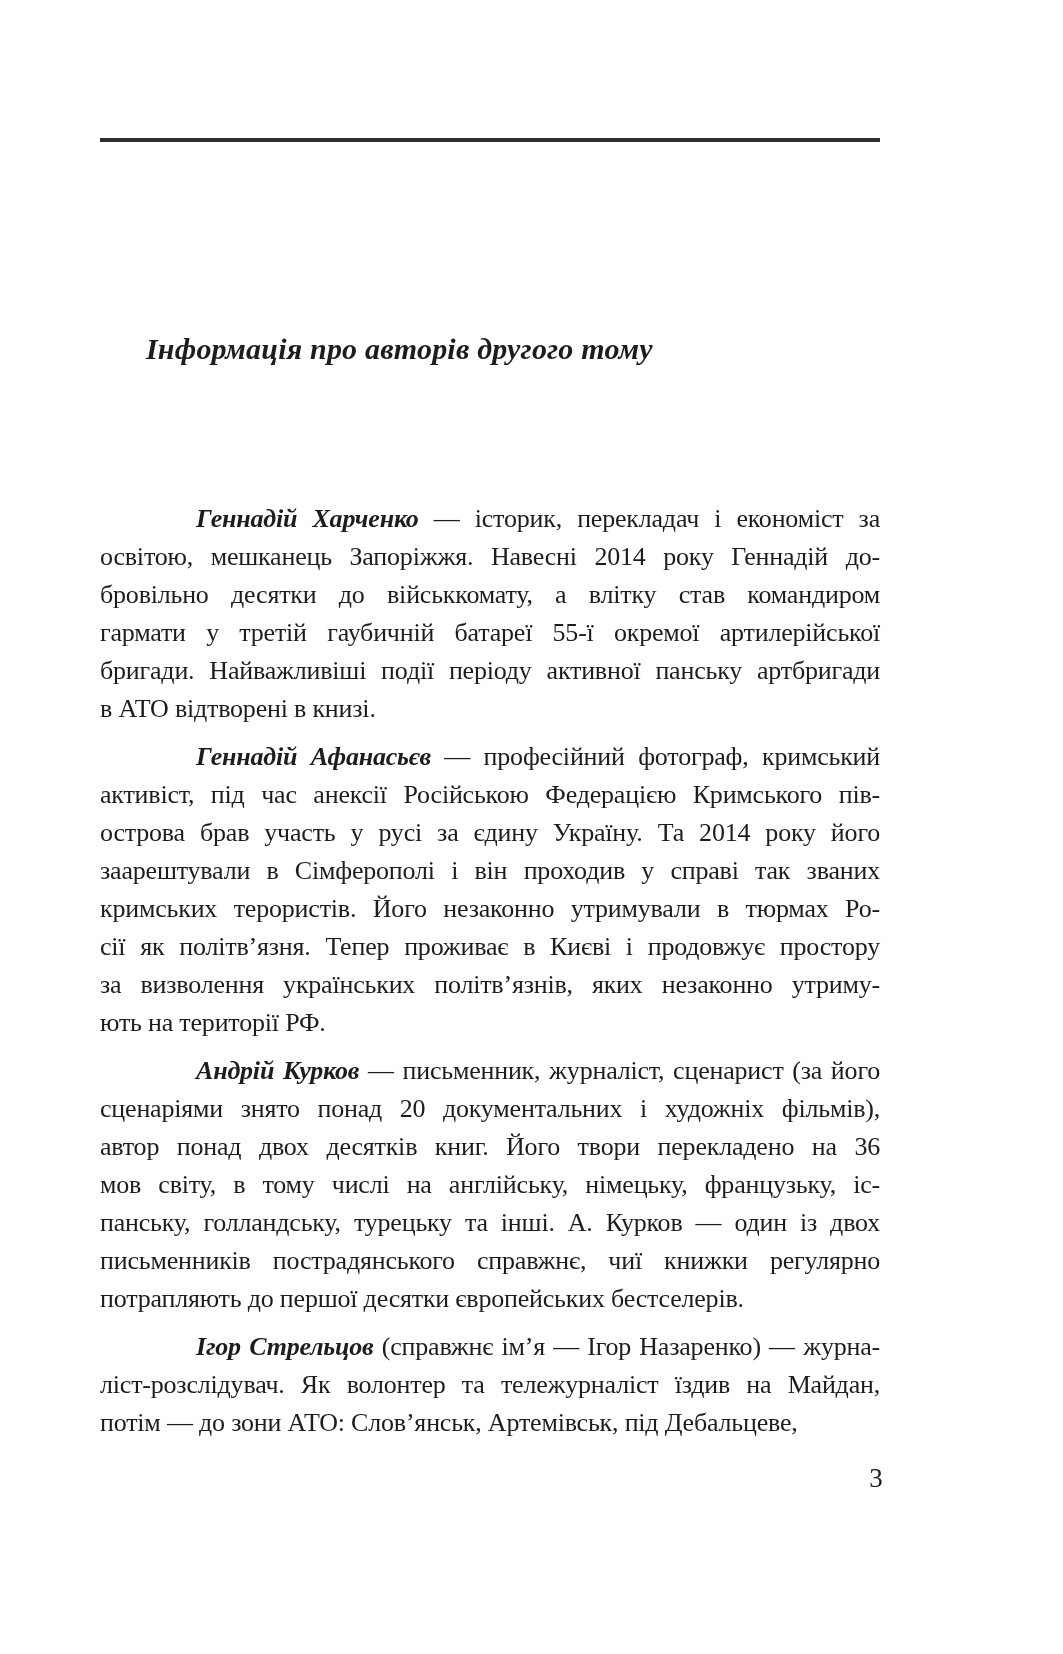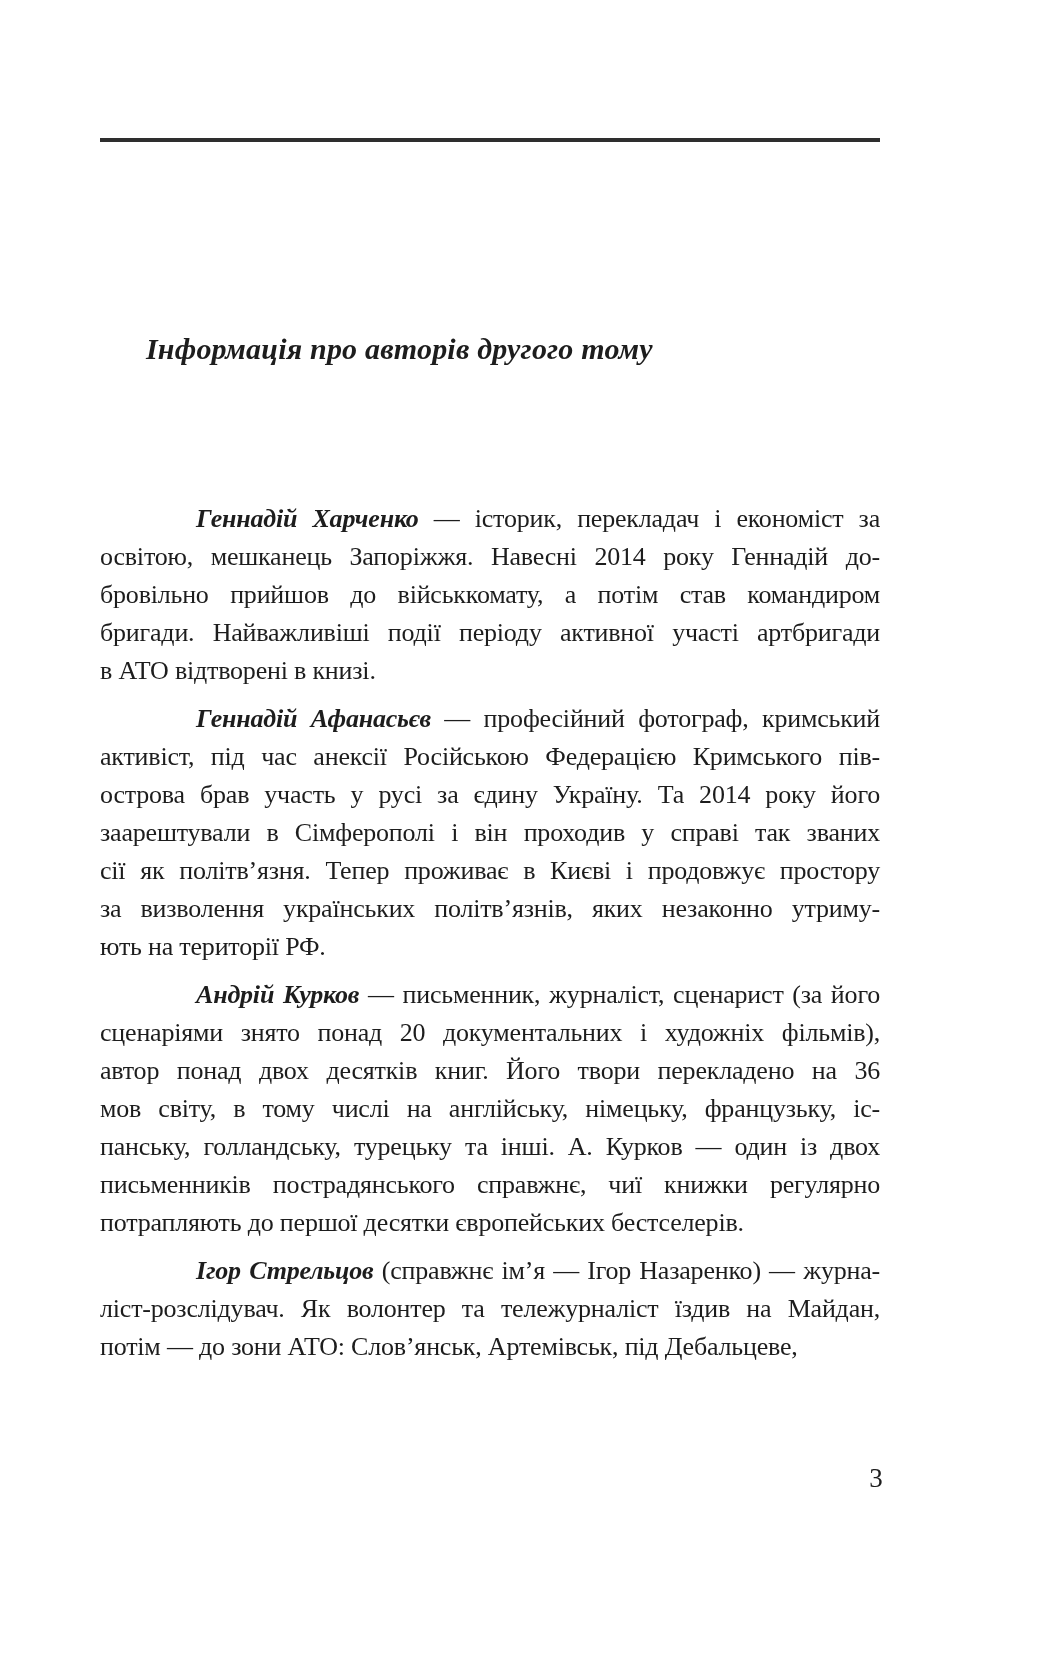--- a/index.html
+++ b/index.html
@@ -67,29 +67,31 @@
 </head>
 <body>
 
 <div class="page">
   <div class="top-rule"></div>
   <h1 class="heading">Інформація про авторів другого тому</h1>
   <div class="body-text" id="body-container">
       <div class="paragraph">
         <div class="line first"><span class="author">Геннадій Харченко</span> — історик, перекладач і економіст за</div>
         <div class="line">освітою, мешканець Запоріжжя. Навесні 2014 року Геннадій до-</div>
-        <div class="line">бровільно прийшов до військкомату, а потім став командиром</div>
-        <div class="line">бригади. Найважливіші події періоду активної участі артбригади</div>
+        <div class="line">бровільно десятки до військкомату, а влітку став командиром</div>
+        <div class="line">гармати у третій гаубичній батареї 55-ї окремої артилерійської</div>
+        <div class="line">бригади. Найважливіші події періоду активної панську артбригади</div>
         <div class="line last">в АТО відтворені в книзі.</div>
       </div>
       <div class="paragraph">
         <div class="line first"><span class="author">Геннадій Афанасьєв</span> — професійний фотограф, кримський</div>
         <div class="line">активіст, під час анексії Російською Федерацією Кримського пів-</div>
         <div class="line">острова брав участь у русі за єдину Україну. Та 2014 року його</div>
         <div class="line">заарештували в Сімферополі і він проходив у справі так званих</div>
+        <div class="line">кримських терористів. Його незаконно утримували в тюрмах Ро-</div>
         <div class="line">сії як політв’язня. Тепер проживає в Києві і продовжує простору</div>
         <div class="line">за визволення українських політв’язнів, яких незаконно утриму-</div>
         <div class="line last">ють на території РФ.</div>
       </div>
       <div class="paragraph">
         <div class="line first"><span class="author">Андрій Курков</span> — письменник, журналіст, сценарист (за його</div>
         <div class="line">сценаріями знято понад 20 документальних і художніх фільмів),</div>
         <div class="line">автор понад двох десятків книг. Його твори перекладено на 36</div>
         <div class="line">мов світу, в тому числі на англійську, німецьку, французьку, іс-</div>
         <div class="line">панську, голландську, турецьку та інші. А. Курков — один із двох</div>

